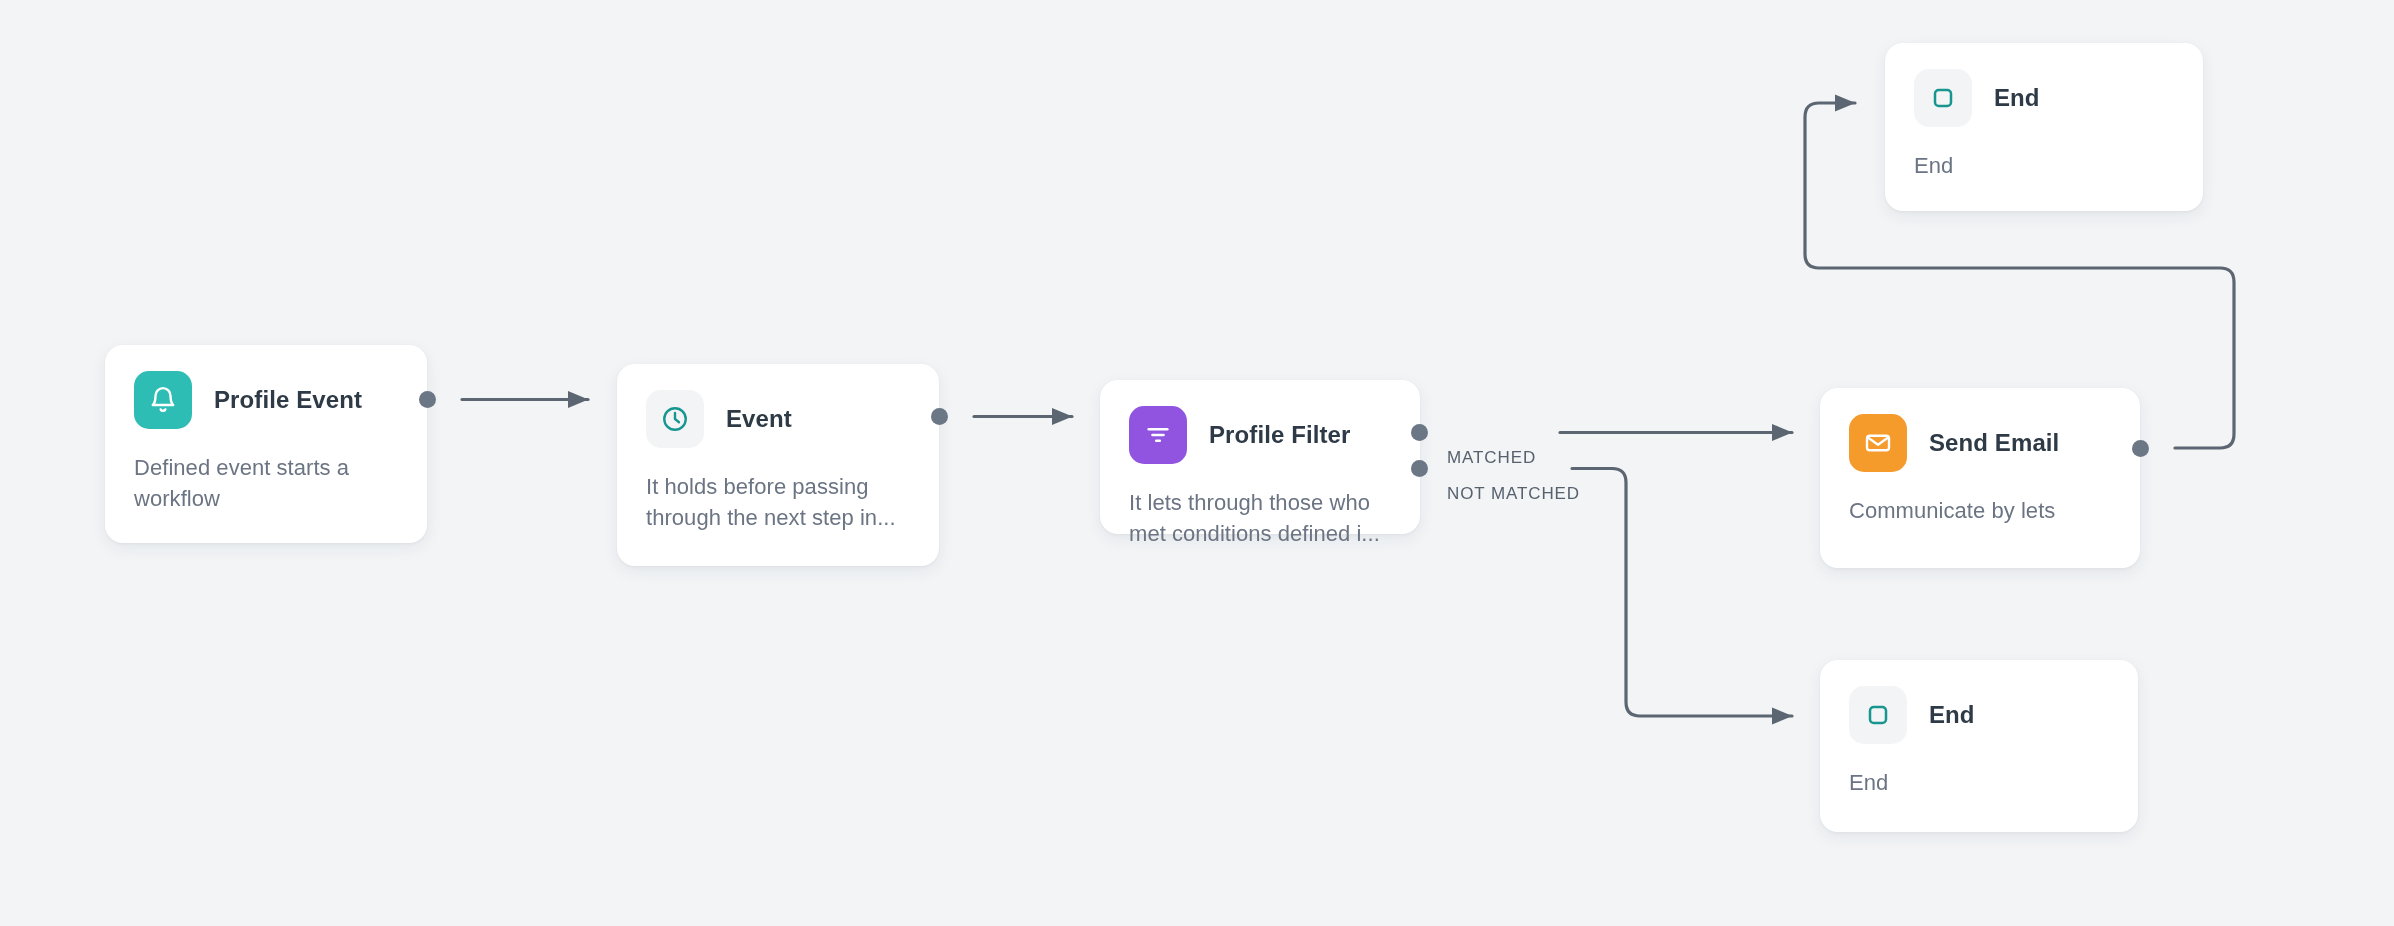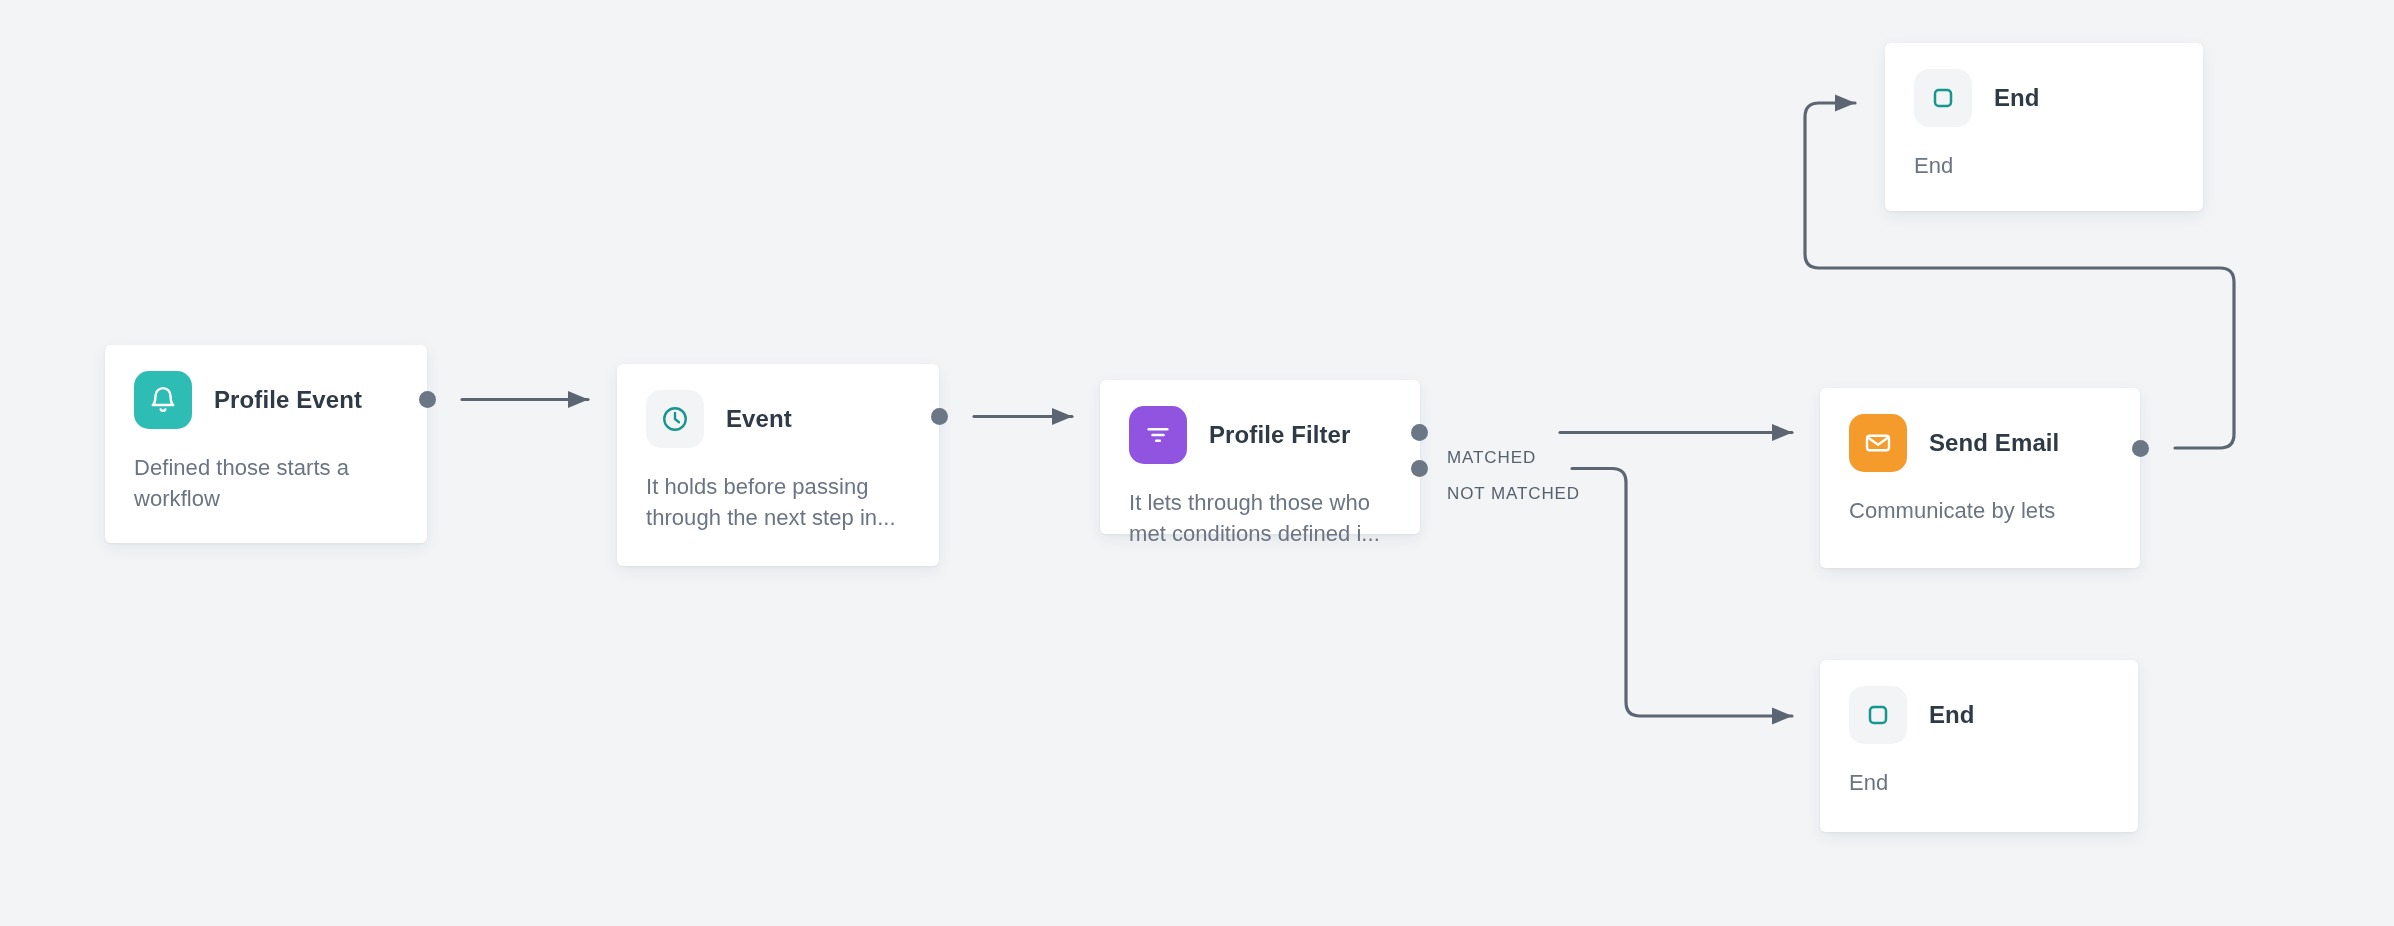--- a/index.html
+++ b/index.html
@@ -31,21 +31,21 @@
     width: 2394px;
     height: 926px;
     pointer-events: none;
     z-index: 1;
   }
 
   
   .node {
     position: absolute;
     background: #FFFFFF;
-    border-radius: 6px;
+    border-radius: 18px;
     box-shadow: 0 5px 16px rgba(38, 50, 64, 0.07),
                 0 1px 3px rgba(38, 50, 64, 0.05);
     z-index: 3;
     padding: 26px 29px 26px 29px;
   }
 
   .node-head {
     display: flex;
     align-items: center;
     gap: 22px;
@@ -166,21 +166,21 @@
   <div class="node" id="node-profile-event">
     <div class="node-head">
       <div class="node-icon icon-teal">
         <svg width="30" height="30" viewBox="0 0 24 24" fill="none" stroke="#FFFFFF" stroke-width="1.9" stroke-linecap="round" stroke-linejoin="round">
           <path d="M18 8.5a6 6 0 1 0-12 0c0 6-2.2 7.5-2.2 7.5h16.4S18 14.5 18 8.5z"></path>
           <path d="M10.1 19.5a2.1 2.1 0 0 0 3.8 0"></path>
         </svg>
       </div>
       <div class="node-title">Profile Event</div>
     </div>
-    <div class="node-desc">Defined those starts a workflow</div>
+    <div class="node-desc">Defined event starts a workflow</div>
   </div>
 
   <div class="node" id="node-delay">
     <div class="node-head">
       <div class="node-icon icon-grey">
         <svg width="30" height="30" viewBox="0 0 24 24" fill="none" stroke="#17968F" stroke-width="1.9" stroke-linecap="round" stroke-linejoin="round">
           <circle cx="12" cy="12" r="8.6"></circle>
           <path d="M12 7.2 L12 12 L15.2 14.6"></path>
         </svg>
       </div>

